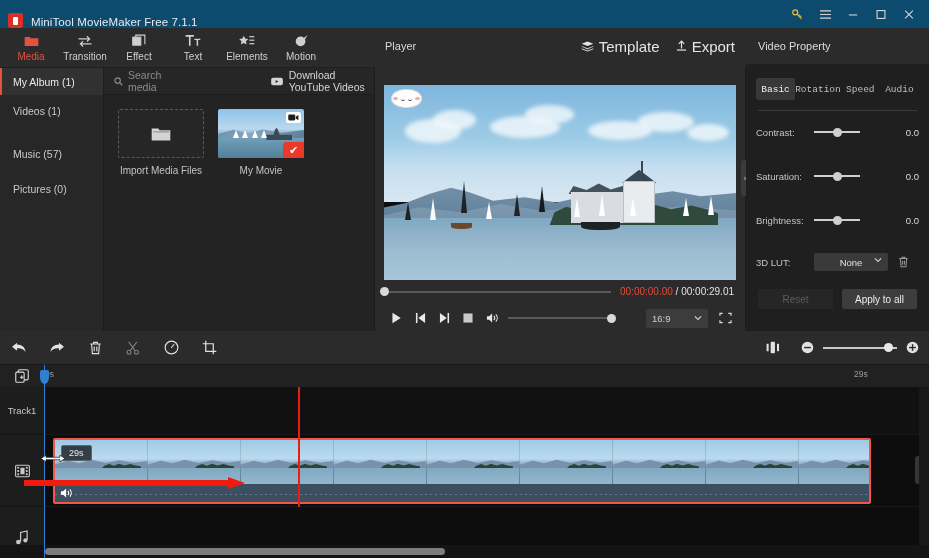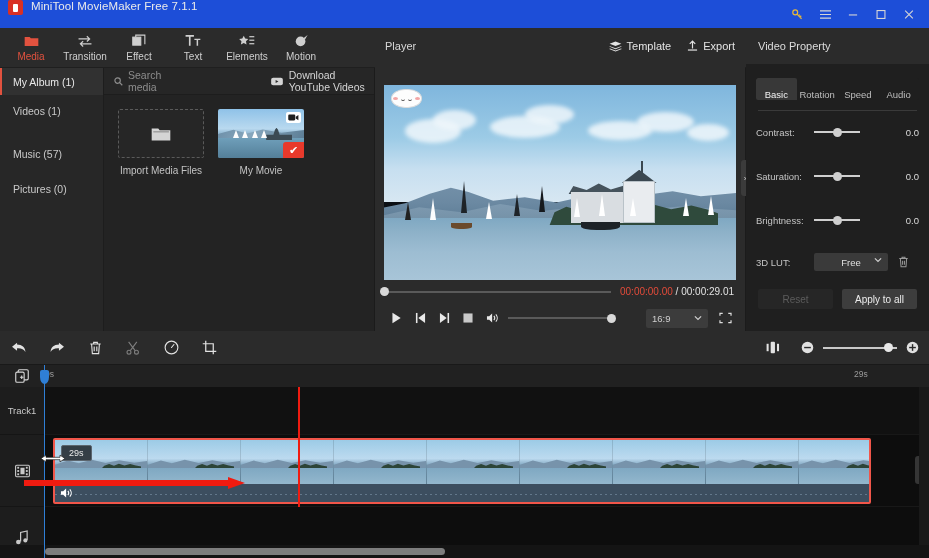--- a/index.html
+++ b/index.html
@@ -8,21 +8,21 @@
     background: #1b1b1b;
     font-family: "Liberation Sans", sans-serif;
     color: #d8d8d8;
     overflow: hidden;
   }
   .app { position: relative; width: 929px; height: 558px; }
 
   
   .titlebar {
     position: absolute; left: 0; top: 0; width: 929px; height: 28px;
-    background: #1d4ed8; display: flex; align-items: flex-start;
+    background: #0c4a6e; display: flex; align-items: flex-end;
   }
   .logo {
     width: 15px; height: 15px; margin-left: 8px; border-radius: 2px;
     background: #d93025; display: flex; align-items: center; justify-content: center;
   }
   .logo i { display:block; width: 5px; height: 8px; background: #fff; border-radius:1px; }
   .title-text { margin-left: 8px; font-size: 11.5px; color: #eaeaea; letter-spacing: .1px; }
   .tb-right { margin-left: auto; display: flex; align-items: center; height: 28px; }
   .tb-btn {
     width: 28px; height: 28px; display: flex; align-items: center; justify-content: center;
@@ -102,21 +102,21 @@
   .tile-label { margin-top: 7px; text-align: center; font-size: 10px; color: #c3c3c3; }
 
   
   .player {
     position: absolute; left: 375px; top: 28px; width: 370px; height: 303px;
     background: #2b2b2b;
   }
   .player-head { height: 36px; display: flex; align-items: center; padding: 16px 10px; }
   .player-head .ph-title { font-size: 11px; color: #d8d8d8; }
   .ph-actions { margin-left: auto; display: flex; gap: 16px; align-items: center; }
-  .ph-btn { display: flex; align-items: center; gap: 5px; font-size: 11px; color: #e4e4e4; }
+  .ph-btn { display: flex; align-items: center; gap: 5px; font-size: 15px; color: #e4e4e4; }
   .video-stage {
     position: absolute; left: 9px; top: 57px; width: 352px; height: 195px;
     background: #0b0f14; overflow: hidden;
   }
   .sky { position:absolute; left:0; top:0; width:100%; height: 60%;
         background: linear-gradient(#7fb6dd 0%, #9ccbe6 45%, #c7dff0 72%, #d7e7f2 100%); }
   .cloudwrap { position:absolute; left:0; top:4%; width:100%; height:40%; opacity:.85; }
   .cl { position:absolute; background: #fff; border-radius: 50%; filter: blur(2px); opacity:.85; }
   .range {
     position:absolute; left:0; top:47%; width:100%; height:22%;
@@ -191,21 +191,21 @@
   .prop {
     position: absolute; left: 746px; top: 28px; width: 183px; height: 303px; background: #1f1f1f;
   }
   .prop-head { height: 36px; display: flex; align-items: center; padding-left: 12px;
                font-size: 11px; color: #dcdcdc; background: #2b2b2b; }
   .prop-tabs {
     margin: 14px 10px 0 10px; height: 22px; display: flex; background: #1f1f1f;
     border-radius: 2px; overflow: hidden;
   }
   .ptab { flex: 1; display: flex; align-items: center; justify-content: center;
-          font-size: 9.5px; color: #bfbfbf; height: 33px; }
+          font-size: 9.5px; color: #bfbfbf; height: 22px; font-family: Liberation Mono, monospace; }
   .ptab.active { background: #383838; color: #f1f1f1; border-radius: 2px; }
   .prop-sep { margin: 10px 12px 0 12px; height: 1px; background: #3a3a3a; }
   .prow { display: flex; align-items: center; height: 22px; margin: 10px 10px 0 10px; }
   .plabel { width: 54px; font-size: 9.5px; color: #c5c5c5; }
   .slider { width: 46px; height: 2px; background: #cfcfcf; position: relative; margin-left: 4px; }
   .sknob { position: absolute; left: 19px; top: -3.5px; width: 9px; height: 9px; border-radius: 50%; background: #cfcfcf; }
   .pval { margin-left: auto; font-size: 9.5px; color: #dcdcdc; }
   .lut-sel {
     width: 74px; height: 18px; background: #3a3a3a; border-radius: 2px; margin-left: 4px;
     display: flex; align-items: center; justify-content: center; position: relative; font-size: 9.5px; color: #e0e0e0;
@@ -618,21 +618,21 @@
     <div class="prow" style="margin-top:22px">
       <div class="plabel">Brightness:</div>
       <div class="slider">
           <div class="sknob"></div>
         </div>
       <div class="pval">0.0</div>
     </div>
     <div class="prow" style="margin-top:20px">
       <div class="plabel">3D LUT:</div>
       <div class="lut-sel">
-        <span>Free</span>
+        <span>None</span>
         <span class="chev">
           <svg width="8" height="6" viewBox="0 0 9 6" stroke="#cfcfcf" stroke-width="1.4" fill="none">
               <path d="M1 1.2l3.5 3.4L8 1.2"></path>
             </svg>
         </span>
       </div>
       <div class="trash-btn">
         <svg width="11" height="12" viewBox="0 0 12 13" stroke="#9a9a9a" stroke-width="1.1" fill="none">
           <path d="M1.4 2.8h9.2M4.4 2.6V1.2h3.2v1.4M2.6 2.8l.7 9h5.4l.7-9M5 5.2v4.4M7 5.2v4.4"></path>
         </svg>

